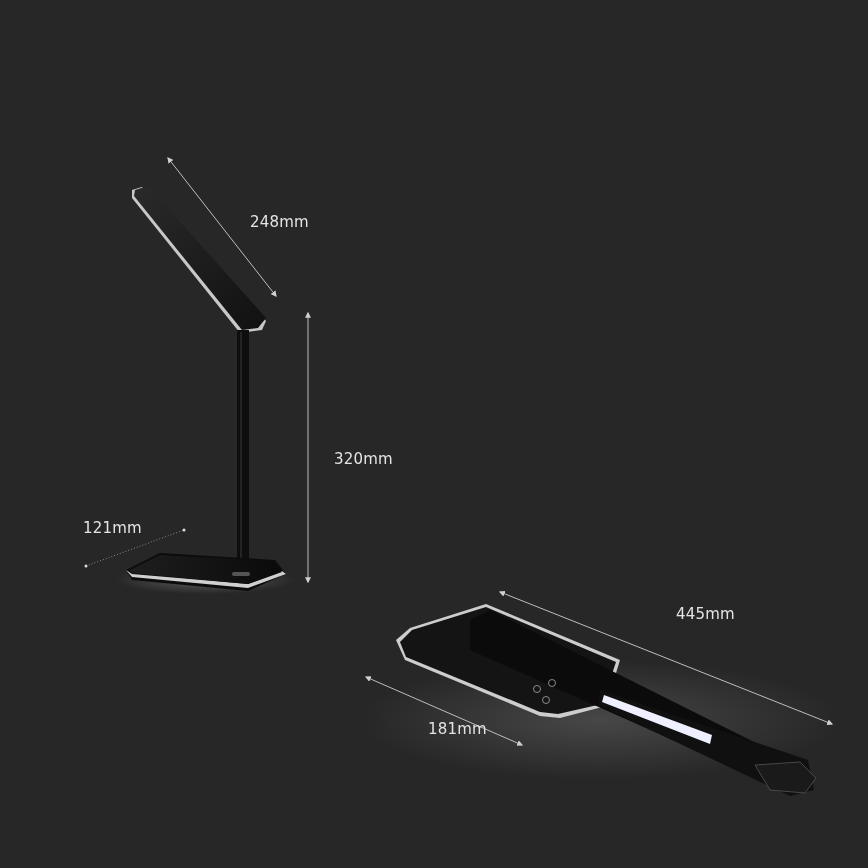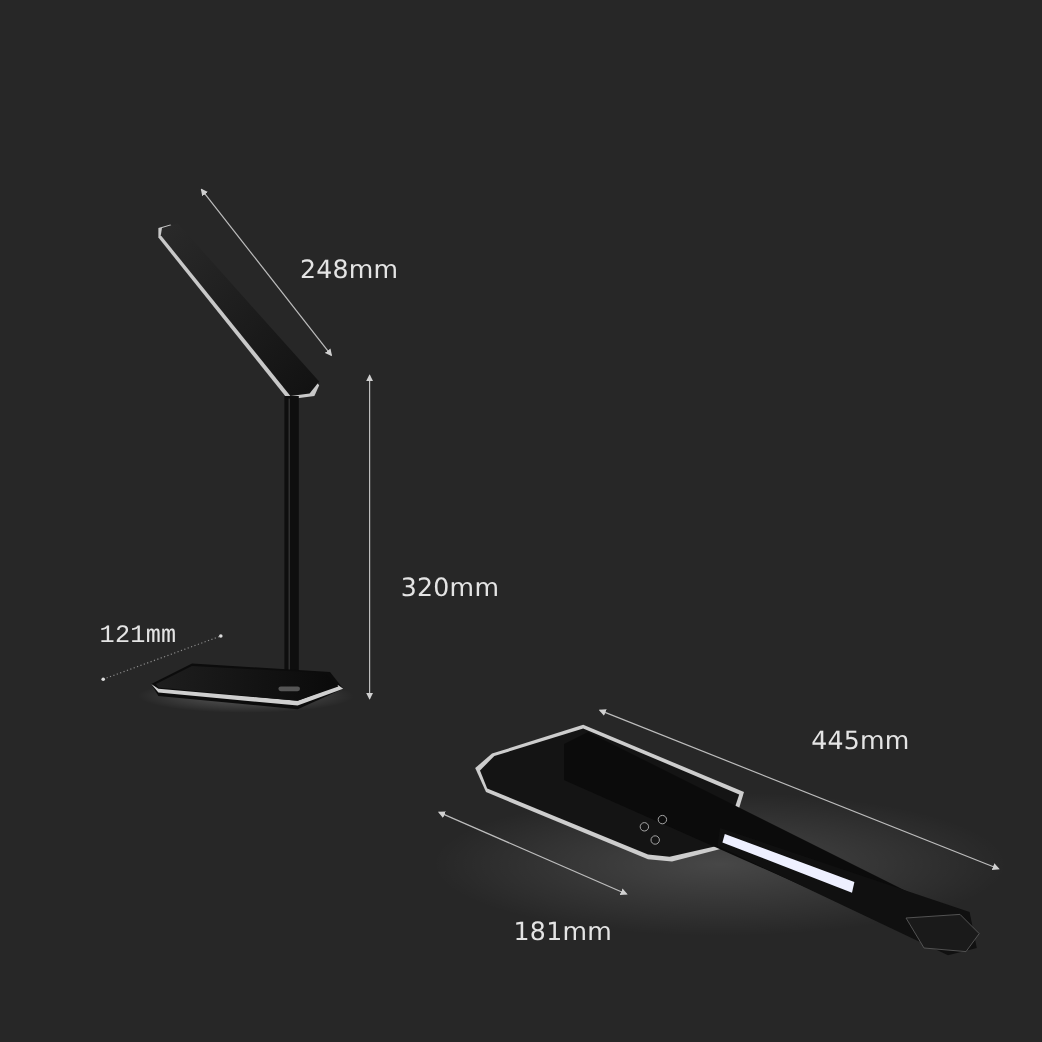--- a/index.html
+++ b/index.html
@@ -1,19 +1,19 @@
 <!DOCTYPE html>
 <html><head>
 <meta charset="utf-8">
 <style>
   html, body { margin:0; padding:0; }
   body { width:868px; height:868px; background:#272727; overflow:hidden; position:relative;
          font-family:"DejaVu Sans", "Liberation Sans", sans-serif; }
   .stage { position:absolute; left:0; top:0; width:868px; height:868px; }
-  .label { position:absolute; color:#e4e4e4; font-size:21px; letter-spacing:0.2px; white-space:nowrap; }
+  .label { position:absolute; color:#e4e4e4; font-size:15px; letter-spacing:0.2px; white-space:nowrap; }
   svg { position:absolute; left:0; top:0; }
 </style>
 </head>
 <body>
 
 <div class="stage">
 
   <svg width="868" height="868" viewBox="0 0 868 868">
     <defs>
       <linearGradient id="headGrad" x1="0" y1="0" x2="1" y2="1">
@@ -74,17 +74,17 @@
       <circle cx="537" cy="689" r="3.5" fill="none" stroke="#aaa" stroke-width="0.8"></circle>
       <circle cx="552" cy="683" r="3.5" fill="none" stroke="#aaa" stroke-width="0.8"></circle>
       <circle cx="546" cy="700" r="3.5" fill="none" stroke="#aaa" stroke-width="0.8"></circle>
     </g>
 
     <line x1="500" y1="592" x2="832" y2="724" stroke="#bdbdbd" stroke-width="1" marker-start="url(#arrowHead)" marker-end="url(#arrowHead)"></line>
     <line x1="366" y1="677" x2="522" y2="745" stroke="#bdbdbd" stroke-width="1" marker-start="url(#arrowHead)" marker-end="url(#arrowHead)"></line>
   </svg>
 
   <div class="label" style="left:250px; top:213px;">248mm</div>
-  <div class="label" style="left:334px; top:450px;margin-top:28px;">320mm</div>
-  <div class="label" style="left:83px; top:519px;font-family:Liberation Mono, monospace;">121mm</div>
+  <div class="label" style="left:334px; top:450px;">320mm</div>
+  <div class="label" style="left:83px; top:519px;">121mm</div>
   <div class="label" style="left:676px; top:605px;">445mm</div>
-  <div class="label" style="left:428px; top:764px;">181mm</div>
+  <div class="label" style="left:428px; top:720px;">181mm</div>
 </div>
 
 </body></html>

